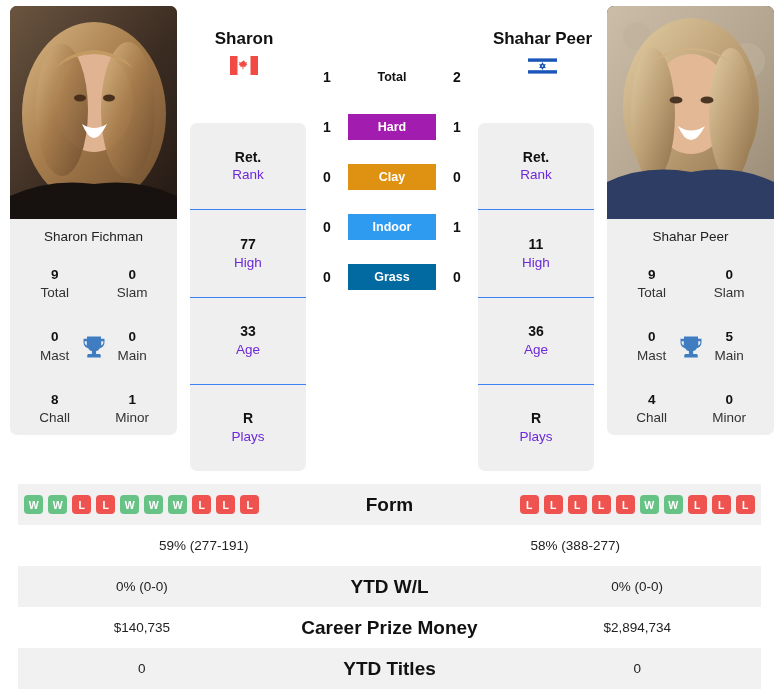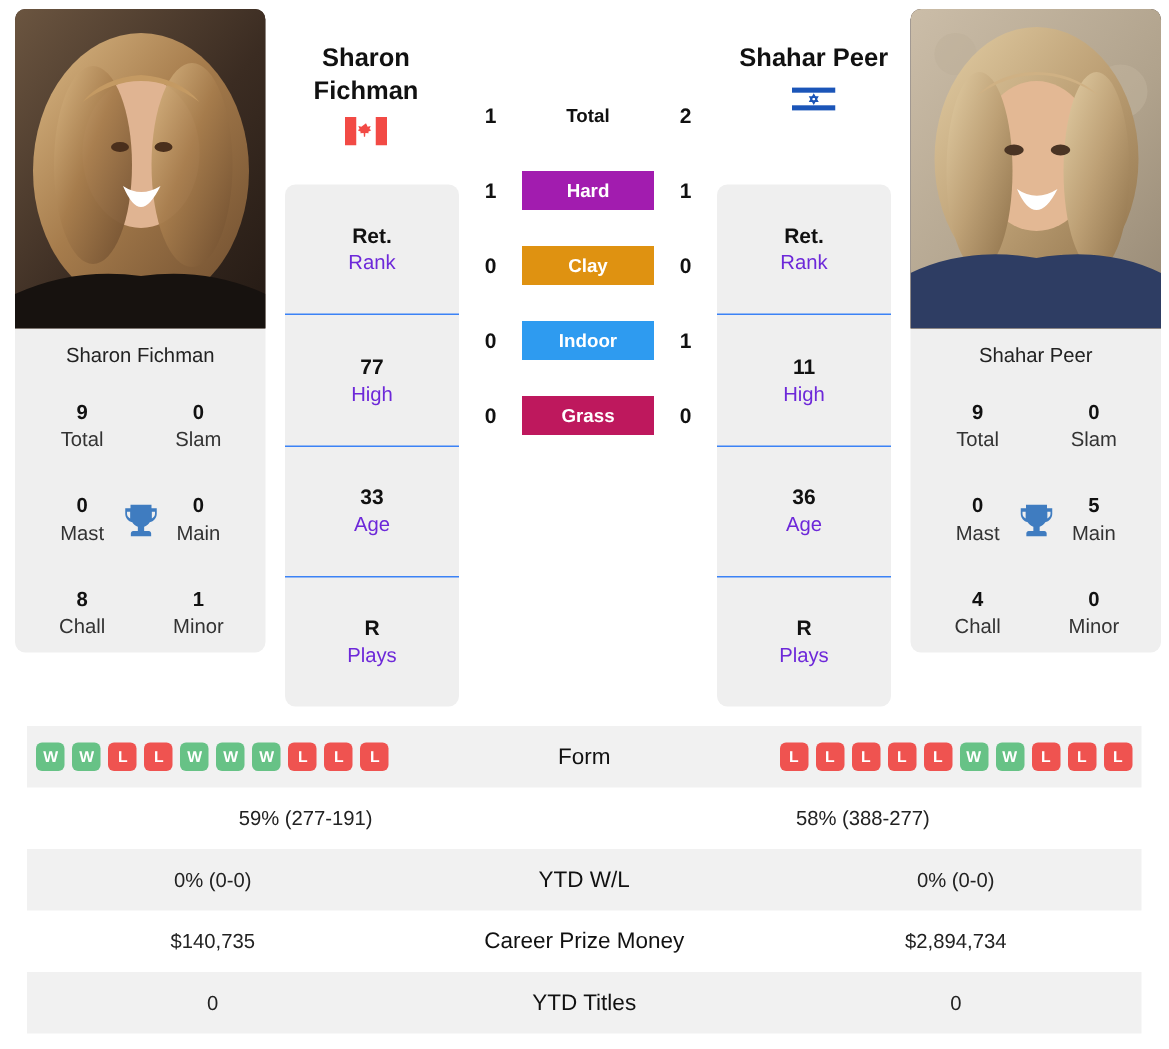--- a/index.html
+++ b/index.html
@@ -111,21 +111,21 @@
     width: 100%;
     height: 41px;
   }
   .trow.stripe { background: #f1f1f1; }
   .tcell {
     flex: 1;
     text-align: center;
     font-size: 13.5px;
     color: #222;
   }
-  .tcell.label { font-weight: normal; font-size: 15px; color: #111; }
+  .tcell.label { font-weight: bold; font-size: 19px; color: #111; }
   .form-cell { display: flex; justify-content: center; gap: 5px; }
   .fb {
     width: 19px; height: 19px;
     border-radius: 4px;
     display: flex; align-items: center; justify-content: center;
     font-size: 10.5px; font-weight: bold;
     color: #ffffff;
   }
 </style>
 </head>
@@ -214,21 +214,20 @@
       <div class="srow">
           <div class="num">R</div>
           <div class="lbl">Plays</div>
         </div>
     </div>
 
     <div class="center">
 
       <div style="position:absolute; left:184px; top:28px; width:120px; text-align:center;">
         <div style="font-size:17px; font-weight:bold; color:#111; line-height:1.3;">Sharon</div>
-        <div style="font-size:17px; font-weight:bold; color:#111; line-height:1.3;">Fichman</div>
         <span style="display:inline-block; margin-top:6px;">
           <svg width="28" height="19" viewBox="0 0 28 19">
             <rect width="28" height="19" fill="#fff"></rect>
             <rect width="7.5" height="19" fill="#f24a45"></rect>
             <rect x="20.5" width="7.5" height="19" fill="#f24a45"></rect>
             <path d="M14 4.2l1.1 2.3 2-0.5-0.8 2 1.2 0.8-2 1 0.3 1.1-2.2-0.3-0.2 2.6h-0.8l-0.2-2.6-2.2 0.3 0.3-1.1-2-1 1.2-0.8-0.8-2 2 0.5z" fill="#f24a45"></path>
           </svg>
         </span>
       </div>
       <div style="position:absolute; left:480px; top:28px; width:125px; text-align:center;">
@@ -259,21 +258,21 @@
         <div class="srf-badge" style="background:#df9211;">Clay</div>
         <div class="srf-score">0</div>
       </div>
       <div class="srf-row">
         <div class="srf-score">0</div>
         <div class="srf-badge" style="background:#2e9bf0;">Indoor</div>
         <div class="srf-score">1</div>
       </div>
       <div class="srf-row">
         <div class="srf-score">0</div>
-        <div class="srf-badge" style="background:#be185d;">Grass</div>
+        <div class="srf-badge" style="background:#0369a1;">Grass</div>
         <div class="srf-score">0</div>
       </div>
     </div>
 
     <div class="stat-card right">
       <div class="srow">
           <div class="num">Ret.</div>
           <div class="lbl">Rank</div>
         </div>
       <div class="srow">

